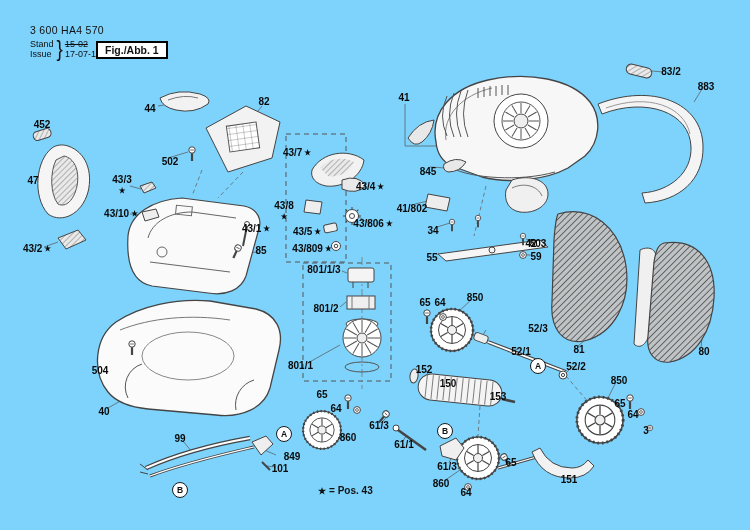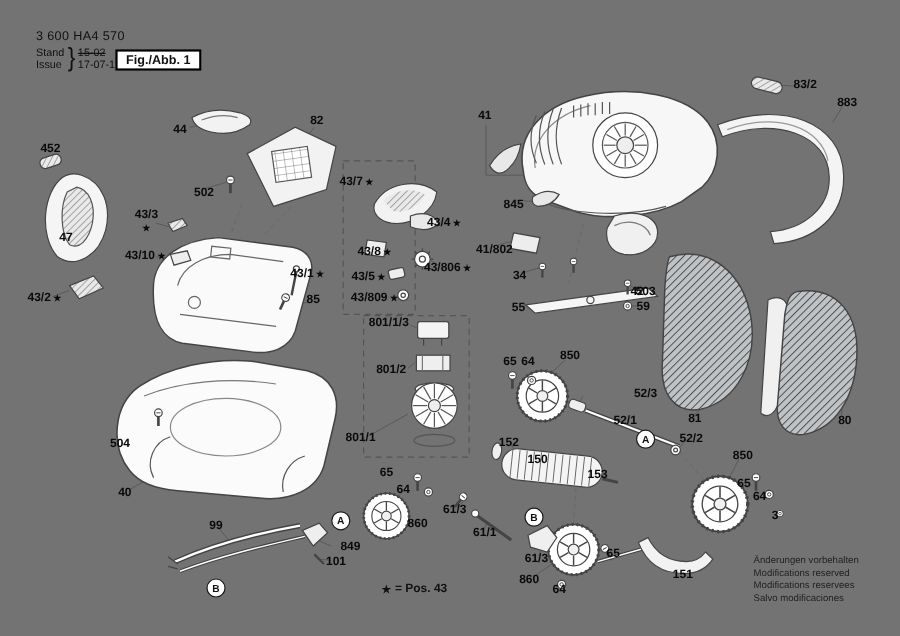--- a/index.html
+++ b/index.html
@@ -1,16 +1,16 @@
 <!DOCTYPE html>
 <html><head>
 <meta charset="utf-8">
 <style>
   html,body{margin:0;padding:0;background:#fff;}
-  .stage{position:relative;width:750px;height:530px;background:#737373;overflow:hidden;
+  .stage{position:relative;width:750px;height:530px;background:#7dd3fc;overflow:hidden;
          font-family:"Liberation Sans",sans-serif;color:#111;}
   .stage svg{position:absolute;left:0;top:0;}
   .header{position:absolute;left:30px;top:24px;}
   .part-number{font-size:10.5px;letter-spacing:.3px;}
   .issue-block{display:flex;align-items:center;margin-top:3px;font-size:9px;line-height:10px;}
   .brace{font-size:19px;font-weight:300;margin:0 2px 0 3px;transform:scaleY(1.15);}
   .dates .old{text-decoration:line-through;}
   .figbox{position:absolute;left:96px;top:41px;border:2px solid #000;padding:1px 7px;
           font-weight:bold;font-size:10.5px;background:#fff;}
   .callout{position:absolute;transform:translate(-50%,-50%);font-weight:bold;font-size:10px;
@@ -333,21 +333,21 @@
   <div id="callout-layer">
       <div class="callout" style="left: 150px; top: 108px;">
         <span class="lbl">44</span>
       </div>
       <div class="callout" style="left: 264px; top: 101px;">
         <span class="lbl">82</span>
       </div>
       <div class="callout" style="left: 42px; top: 124px;">
         <span class="lbl">452</span>
       </div>
-      <div class="callout" style="left: 33px; top: 198px; margin-left: 22px;">
+      <div class="callout" style="left: 33px; top: 180px;">
         <span class="lbl">47</span>
       </div>
       <div class="callout" style="left: 170px; top: 161px;">
         <span class="lbl">502</span>
       </div>
       <div class="callout" style="left: 122px; top: 184px; flex-direction: column;">
         <span class="lbl">43/3</span>
         <span class="star">★</span>
       </div>
       <div class="callout" style="left: 121px; top: 213px;">
@@ -362,21 +362,21 @@
         <span class="lbl">43/1</span>
         <span class="star">★</span>
       </div>
       <div class="callout" style="left: 261px; top: 250px;">
         <span class="lbl">85</span>
       </div>
       <div class="callout" style="left: 297px; top: 152px;">
         <span class="lbl">43/7</span>
         <span class="star">★</span>
       </div>
-      <div class="callout" style="left: 312px; top: 210px;">
+      <div class="callout" style="left: 284px; top: 210px; flex-direction: column;">
         <span class="lbl">43/8</span>
         <span class="star">★</span>
       </div>
       <div class="callout" style="left: 370px; top: 186px;">
         <span class="lbl">43/4</span>
         <span class="star">★</span>
       </div>
       <div class="callout" style="left: 373px; top: 223px;">
         <span class="lbl">43/806</span>
         <span class="star">★</span>
@@ -524,19 +524,13 @@
       <div class="marker" style="left: 180px; top: 490px;">B</div>
       <div class="marker" style="left: 538px; top: 366px;">A</div>
       <div class="marker" style="left: 445px; top: 431px;">B</div>
     </div>
 
   <div class="legend">
     <span>★</span>
     <span>= Pos. 43</span>
   </div>
 
-  <div class="footer-notes" id="footer-notes">
-      <div>Änderungen vorbehalten</div>
-      <div>Modifications reserved</div>
-      <div>Modifications reservees</div>
-      <div>Salvo modificaciones</div>
-    </div>
 </div>
 
 </body></html>

